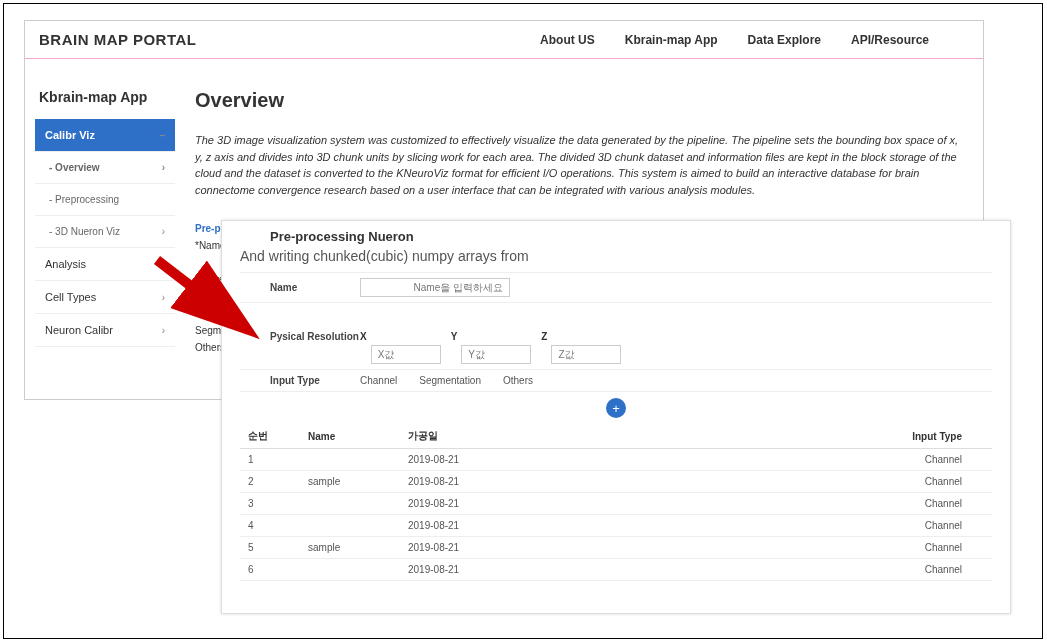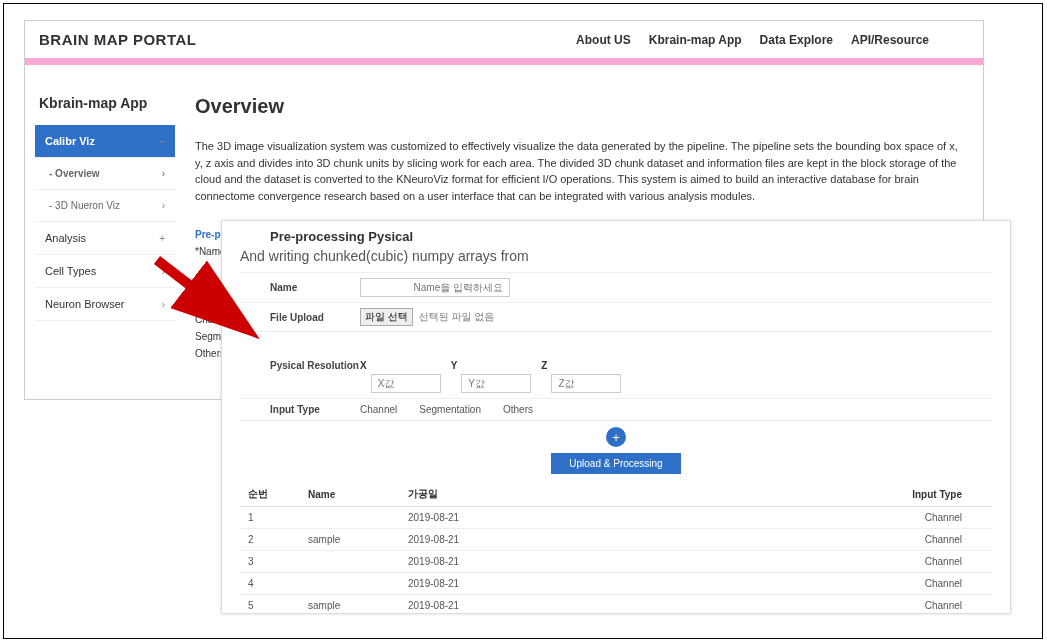--- a/index.html
+++ b/index.html
@@ -1,32 +1,32 @@
 <!DOCTYPE html>
 <html><head>
 <meta charset="utf-8">
 <style>
   * { box-sizing: border-box; margin: 0; padding: 0; }
   body { font-family: Arial, sans-serif; background: #fff; font-size: 12px; color: #333; }
   .outer-frame { border: 1px solid #000; width: 1040px; height: 636px; margin: 3px; position: relative; overflow: hidden; }
   .back-panel { position: absolute; left: 20px; top: 16px; width: 960px; height: 380px; border: 1px solid #ccc; background: #fff; }
-  .header { display: flex; align-items: center; padding: 10px 14px; border-bottom: 7px solid #f9a8d4; }
+  .header { display: flex; align-items: center; padding: 10px 14px; border-bottom: 1px solid #f9a8d4; }
   .logo { font-weight: bold; font-size: 15px; letter-spacing: 0.5px; }
-  .nav { margin-left: auto; display: flex; gap: 18px; padding-right: 40px; }
+  .nav { margin-left: auto; display: flex; gap: 30px; padding-right: 40px; }
   .nav a { font-size: 12px; font-weight: bold; color: #333; text-decoration: none; }
   .page-body { display: flex; margin-top: 30px; }
   .sidebar { width: 140px; margin-left: 10px; }
   .sidebar-title { font-size: 14px; font-weight: bold; margin-bottom: 14px; padding-left: 4px; }
   .side-item { display: flex; justify-content: space-between; align-items: center; padding: 10px 10px; border-bottom: 1px solid #eee; font-size: 11px; cursor: pointer; }
   .side-item.active { background: #2e6fc7; color: #fff; font-weight: bold; }
   .side-sub { padding-left: 14px; font-size: 10px; color: #666; }
   .chev { font-size: 10px; color: #888; }
   .main { flex: 1; padding: 0 20px; }
   .main h1 { font-size: 20px; font-weight: bold; margin-bottom: 20px; }
-  .main p { font-size: 11px; line-height: 1.5; color: #333; margin-bottom: 22px; }
+  .main p { font-size: 11px; line-height: 1.5; color: #333; margin-bottom: 22px; font-style: italic; }
   .meta-labels { margin-top: 8px; font-size: 10px; line-height: 1.7; }
   .meta-labels .pre-link { color: #2e6fc7; font-weight: bold; }
   .overlay-panel { position: absolute; left: 217px; top: 216px; width: 790px; height: 394px; background: #fff; border: 1px solid #ddd; box-shadow: 0 0 3px rgba(0,0,0,0.15); padding: 8px 18px; font-size: 11px; overflow: hidden; }
   .ov-title { font-weight: bold; font-size: 13px; margin: 0 0 4px 30px; }
   .ov-sub1 { color: #2e6fc7; font-weight: bold; font-size: 11px; margin-left: 30px; }
   .ov-sub2 { color: #555; font-size: 14px; margin-bottom: 8px; }
   .form-row { display: flex; align-items: center; padding: 5px 0 5px 30px; border-top: 1px solid #eee; }
   .form-row .lbl { width: 90px; font-size: 10px; color: #444; font-weight: bold; }
   .form-row input[type=text] { border: 1px solid #ccc; padding: 3px 6px; font-size: 10px; }
   .name-input { width: 150px; text-align: right; }
@@ -66,33 +66,36 @@
         <div id="sidebar-items">
             <div class="side-item active">
               <span>Calibr Viz</span>
               <span class="chev">–</span>
             </div>
             <div class="side-item side-sub" style="font-weight: bold;">
               <span>- Overview</span>
               <span class="chev">›</span>
             </div>
             <div class="side-item side-sub">
+              <span>- Preprocessing</span>
+            </div>
+            <div class="side-item side-sub">
               <span>- 3D Nueron Viz</span>
               <span class="chev">›</span>
             </div>
             <div class="side-item">
               <span>Analysis</span>
               <span class="chev">+</span>
             </div>
             <div class="side-item">
               <span>Cell Types</span>
               <span class="chev">›</span>
             </div>
             <div class="side-item">
-              <span>Neuron Browser</span>
+              <span>Neuron Calibr</span>
               <span class="chev">›</span>
             </div>
           </div>
       </div>
       <div class="main">
         <h1>Overview</h1>
         <p>The 3D image visualization system was customized to effectively visualize the data generated by the pipeline. The pipeline sets the bounding box space of x, y, z axis and divides into 3D chunk units by slicing work for each area. The divided 3D chunk dataset and information files are kept in the block storage of the cloud and the dataset is converted to the KNeuroViz format for efficient I/O operations. This system is aimed to build an interactive database for brain connectome convergence research based on a user interface that can be integrated with various analysis modules.</p>
         <div class="meta-labels">
           <div class="pre-link">Pre-processin</div>
           <div>*Name : The n</div>
@@ -101,31 +104,26 @@
           <div>* Input Type</div>
           <div>Channel : "gray</div>
           <div>Segmentation</div>
           <div>Others : Calibr</div>
         </div>
       </div>
     </div>
   </div>
 
   <div class="overlay-panel">
-    <div class="ov-title">Pre-processing Pysical</div>
+    <div class="ov-title">Pre-processing Nueron</div>
     <div class="ov-sub2">And writing chunked(cubic) numpy arrays from</div>
 
     <div class="form-row">
       <div class="lbl">Name</div>
       <input type="text" class="name-input" placeholder="Name을 입력하세요" style="">
-    </div>
-    <div class="form-row">
-      <div class="lbl">File Upload</div>
-      <button class="file-btn">파일 선택</button>
-      <span class="file-note">선택된 파일 없음</span>
     </div>
     <div class="form-row">
       <div class="lbl">Pysical Resolution</div>
       <div class="res-group">
         <div class="res-box">
             <span class="axis">X</span>
             <input type="text" placeholder="X값" style="">
           </div>
         <div class="res-box">
             <span class="axis">Y</span>
@@ -140,21 +138,20 @@
     <div class="form-row" style="border-bottom:1px solid #eee;">
       <div class="lbl">Input Type</div>
       <div class="it-opts">
         <span>Channel</span>
         <span>Segmentation</span>
         <span>Others</span>
       </div>
     </div>
 
     <div class="plus-btn">+</div>
-    <button class="upload-btn">Upload &amp; Processing</button>
 
     <table class="tbl">
       <thead>
           <tr>
         <th style="width:60px">순번</th>
         <th style="width:100px">Name</th>
         <th>가공일</th>
         <th style="width:120px">Input Type</th>
       </tr>
         </thead>

